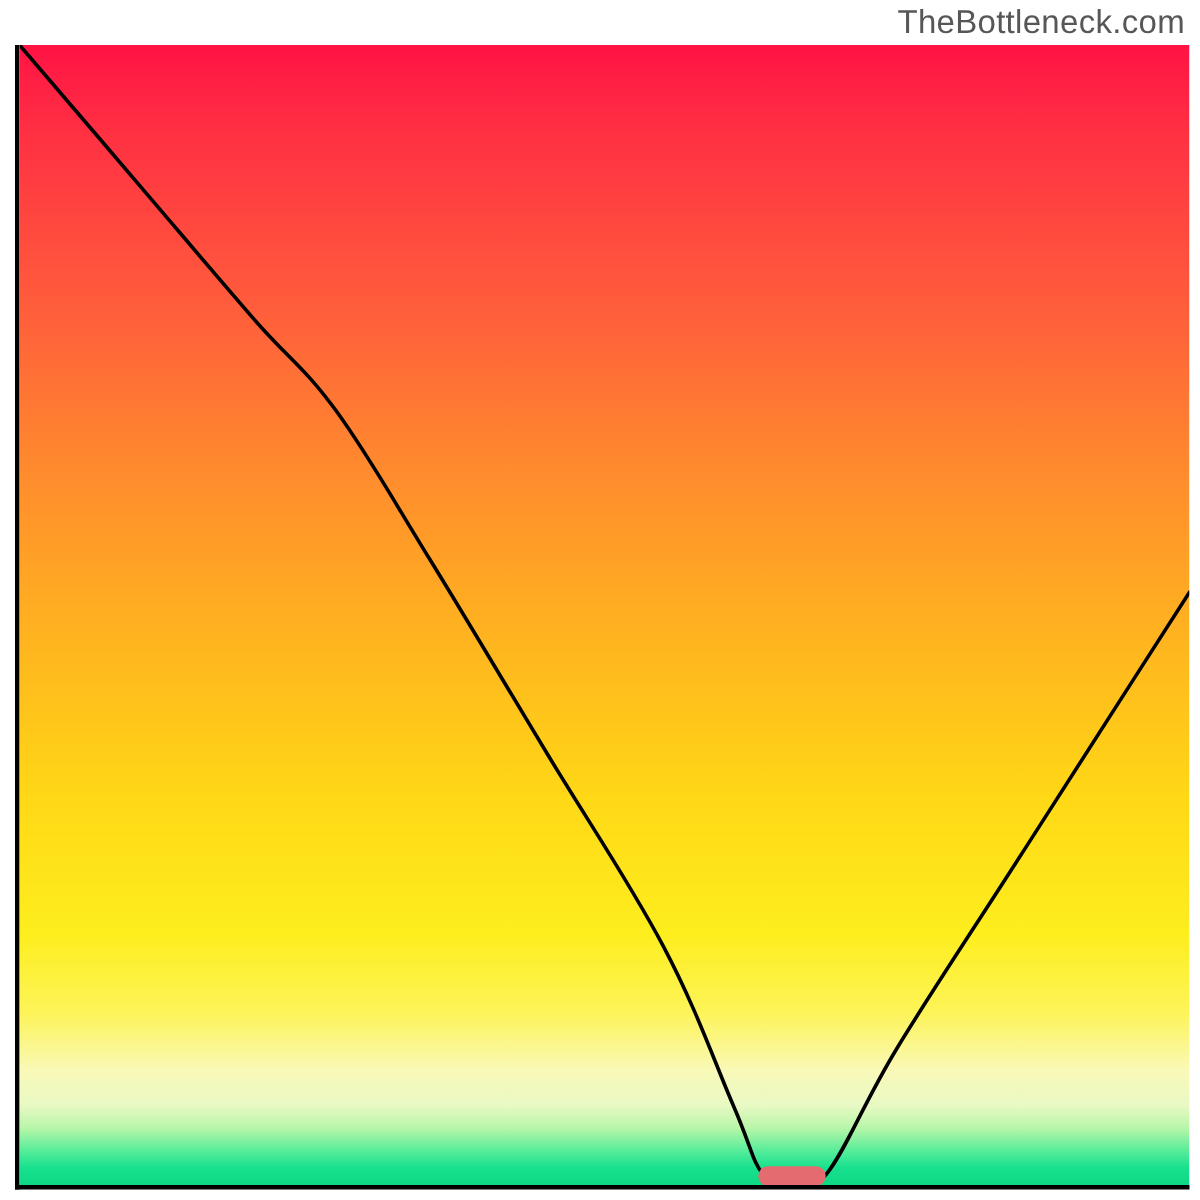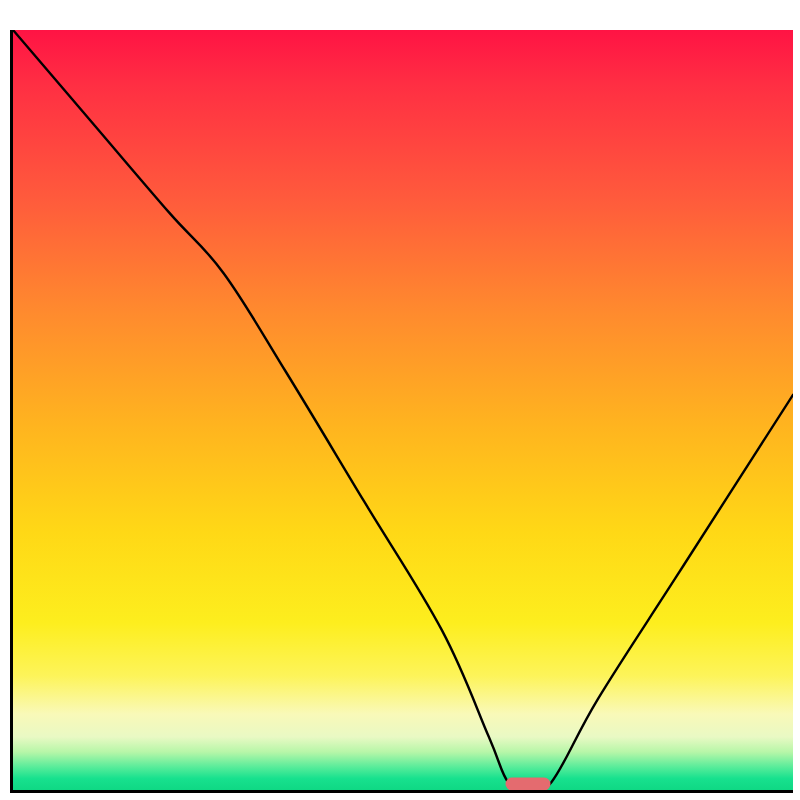--- a/index.html
+++ b/index.html
@@ -77,20 +77,21 @@
     background: #e46b6f;
     z-index: 4;
     transform: translate(-50%, -50%);
   }
 </style>
 </head>
 <body>
 
 <div class="chart-wrap">
 
+  <div class="watermark">TheBottleneck.com</div>
 
   <div class="plot-area">
     <div class="gradient-bg"></div>
 
     <svg class="curve" viewBox="0 0 780 760" preserveAspectRatio="none">
       <path fill="none" stroke="#000" stroke-width="2.4" stroke-linejoin="round" stroke-linecap="round" d="M 0 0 C 14.04 16.416000000000007, 49.92 58.36800000000005, 78 91.20000000000005 C 106.08 124.03200000000004, 132.132 155.04, 156 182.39999999999998 C 179.868 209.75999999999996, 189.54000000000002 214.47199999999992, 210.60000000000002 243.19999999999993 C 231.66000000000003 271.92799999999994, 247.728 300.9599999999999, 273 341.99999999999994 C 298.272 383.03999999999996, 322.92 424.688, 351 471.2 C 379.08 517.712, 406.53600000000006 557.992, 429.00000000000006 600.4 C 451.46400000000006 642.808, 463.86600000000004 679.4399999999999, 475.8 706.8 C 487.734 734.16, 488.28 743.5079999999999, 495.3 752.4 C 502.32000000000005 761.292, 507.0780000000001 756.2, 514.8000000000001 756.2 C 522.522 756.2, 525.564 768.132, 538.1999999999999 752.4 C 550.8359999999999 736.668, 562.536 705.736, 585 668.8 C 607.464 631.8639999999999, 634.92 590.976, 663 547.2 C 691.08 503.42400000000004, 719.94 458.432, 741 425.6 C 762.06 392.76800000000003, 772.98 375.744, 780 364.8"></path>
     </svg>
 
     <div class="marker" style="left: 514.8px; top: 753.92px; background: rgb(228, 107, 111);"></div>
   </div>

